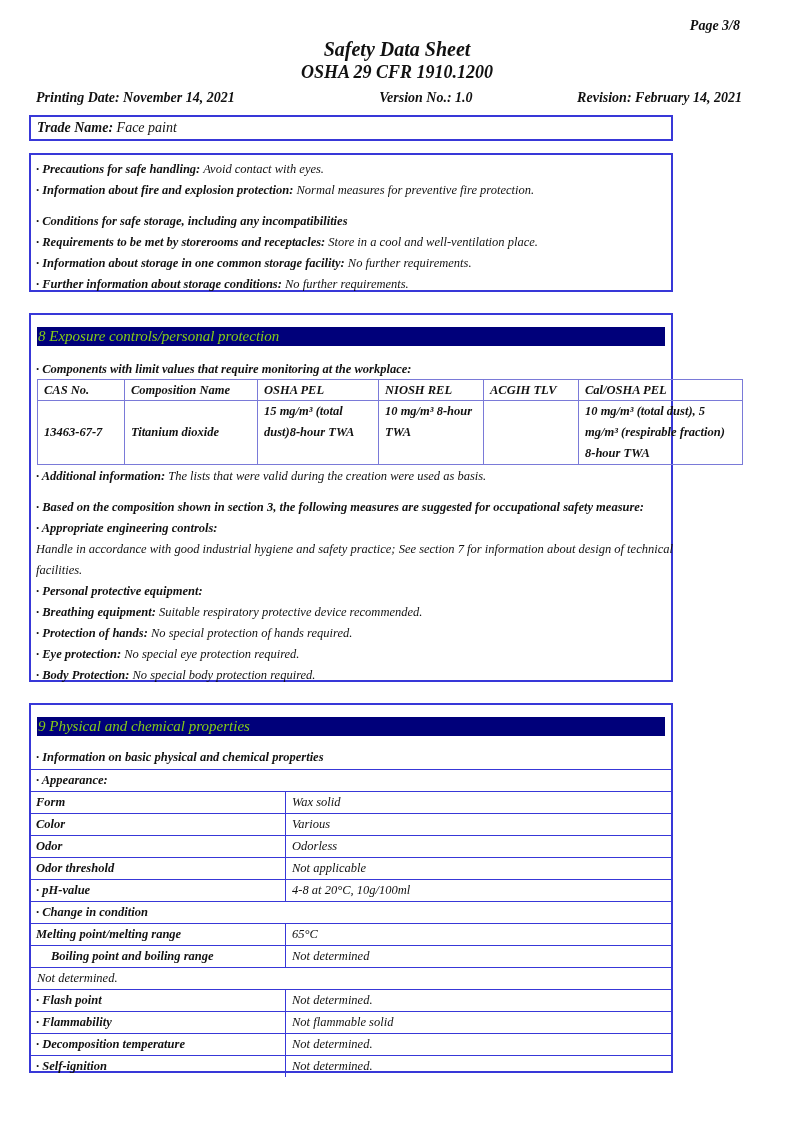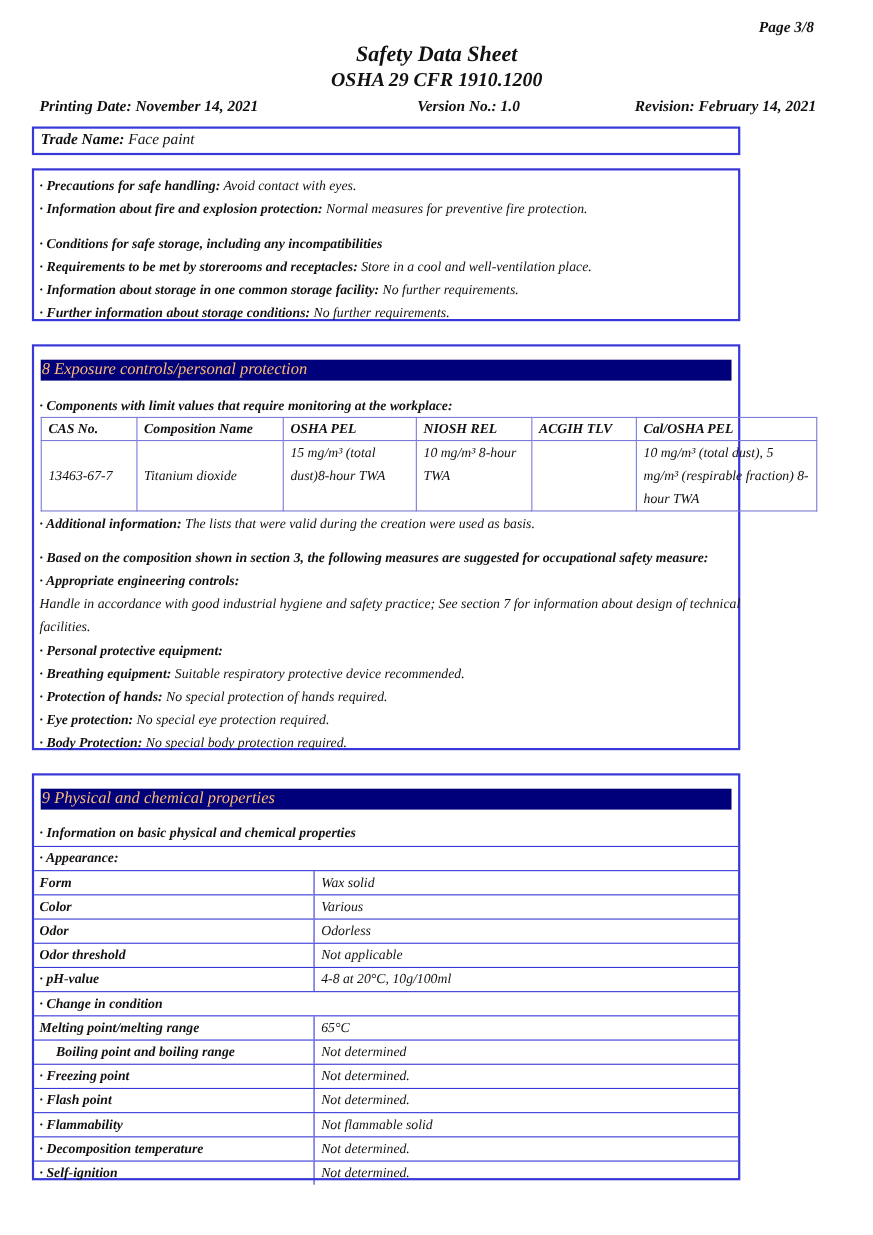--- a/index.html
+++ b/index.html
@@ -21,33 +21,33 @@
   .trade { top: 115px; height: 26px; font-size: 14px; padding: 3px 0 0 6px; }
   .b { font-weight: bold; }
   .n { font-weight: normal; }
   .s7 { top: 153px; height: 139px; font-size: 12.5px; padding: 4px 0 0 5px; }
   .line { height: 21px; line-height: 21px; white-space: nowrap; }
   .gap { height: 10px; }
   .s8 { top: 313px; height: 369px; font-size: 12.5px; }
   .s9 { top: 703px; height: 370px; font-size: 12.5px; }
   .sec-header {
     position: absolute; left: 6px; right: 6px; top: 12px; height: 19px;
-    background: #00007a; color: #fdba74; font-size: 15px; font-weight: normal;
+    background: #00007a; color: #84cc16; font-size: 15px; font-weight: normal;
     line-height: 19px; padding-left: 1px;
   }
   .s8 .body { position: absolute; left: 5px; right: 6px; top: 44px; }
   table.comp {
     border-collapse: collapse; width: 706px; margin-top: 0; margin-left: 1px;
     font-size: 12.5px;
   }
   table.comp th, table.comp td {
     border: 1px solid #7a7ad8; text-align: left; padding: 0 6px; vertical-align: middle;
   }
   table.comp th { height: 20px; font-weight: bold; }
-  table.comp td { font-weight: normal; line-height: 21px; }
+  table.comp td { font-weight: bold; line-height: 21px; }
   .s9 .body { position: absolute; left: 0; right: 0; top: 42px; }
   .prow {
     display: flex; height: 22px; line-height: 21px; border-top: 1.5px solid #3838d8;
     box-sizing: border-box;
   }
   .prow:first-child { border-top: none; }
   .pk { width: 255px; padding-left: 5px; font-weight: bold; border-right: 1.5px solid #3838d8; box-sizing: border-box; white-space: nowrap; }
   .pk.ind { }
   .pk.ind2 { padding-left: 20px; }
   .pk.full { width: 100%; border-right: none; }
@@ -153,21 +153,20 @@
       </div>
     <div class="prow">
         <div class="pk ind">Melting point/melting range</div>
         <div class="pv">65°C</div>
       </div>
     <div class="prow">
         <div class="pk ind2">Boiling point and boiling range</div>
         <div class="pv">Not determined</div>
       </div>
     <div class="prow">
-        <div class="pk">· Freezing point</div>
         <div class="pv">Not determined.</div>
       </div>
     <div class="prow">
         <div class="pk">· Flash point</div>
         <div class="pv">Not determined.</div>
       </div>
     <div class="prow">
         <div class="pk">· Flammability</div>
         <div class="pv">Not flammable solid</div>
       </div>

